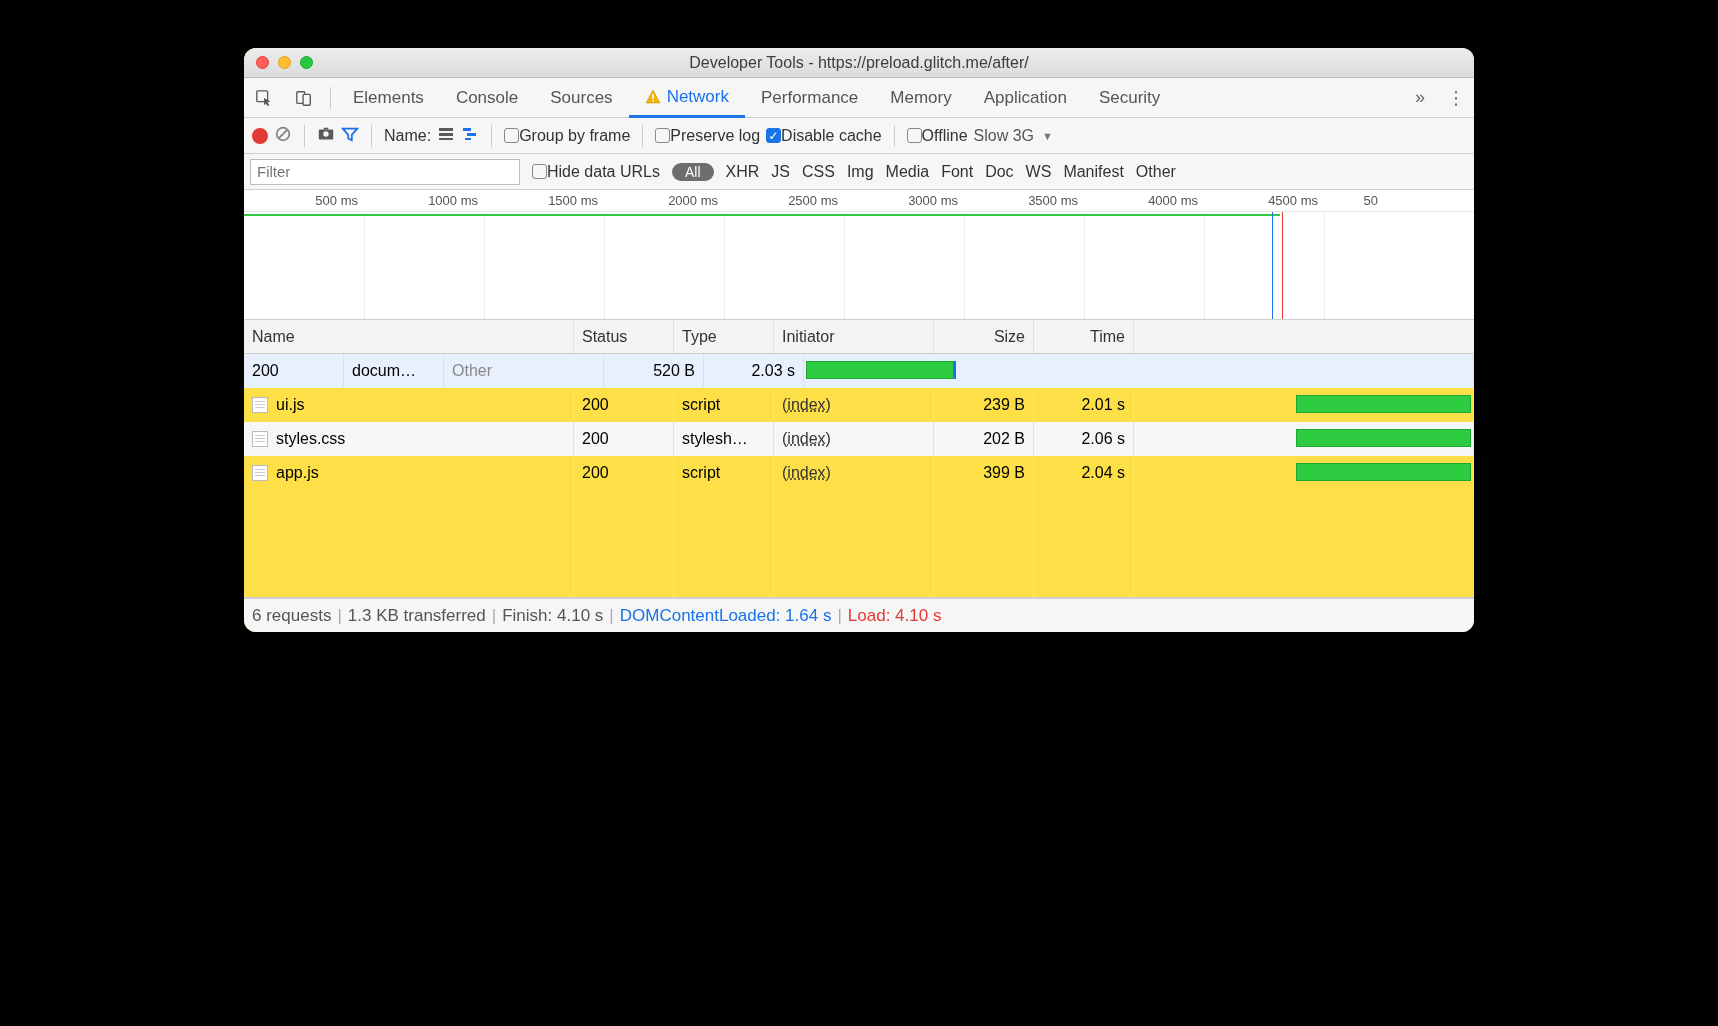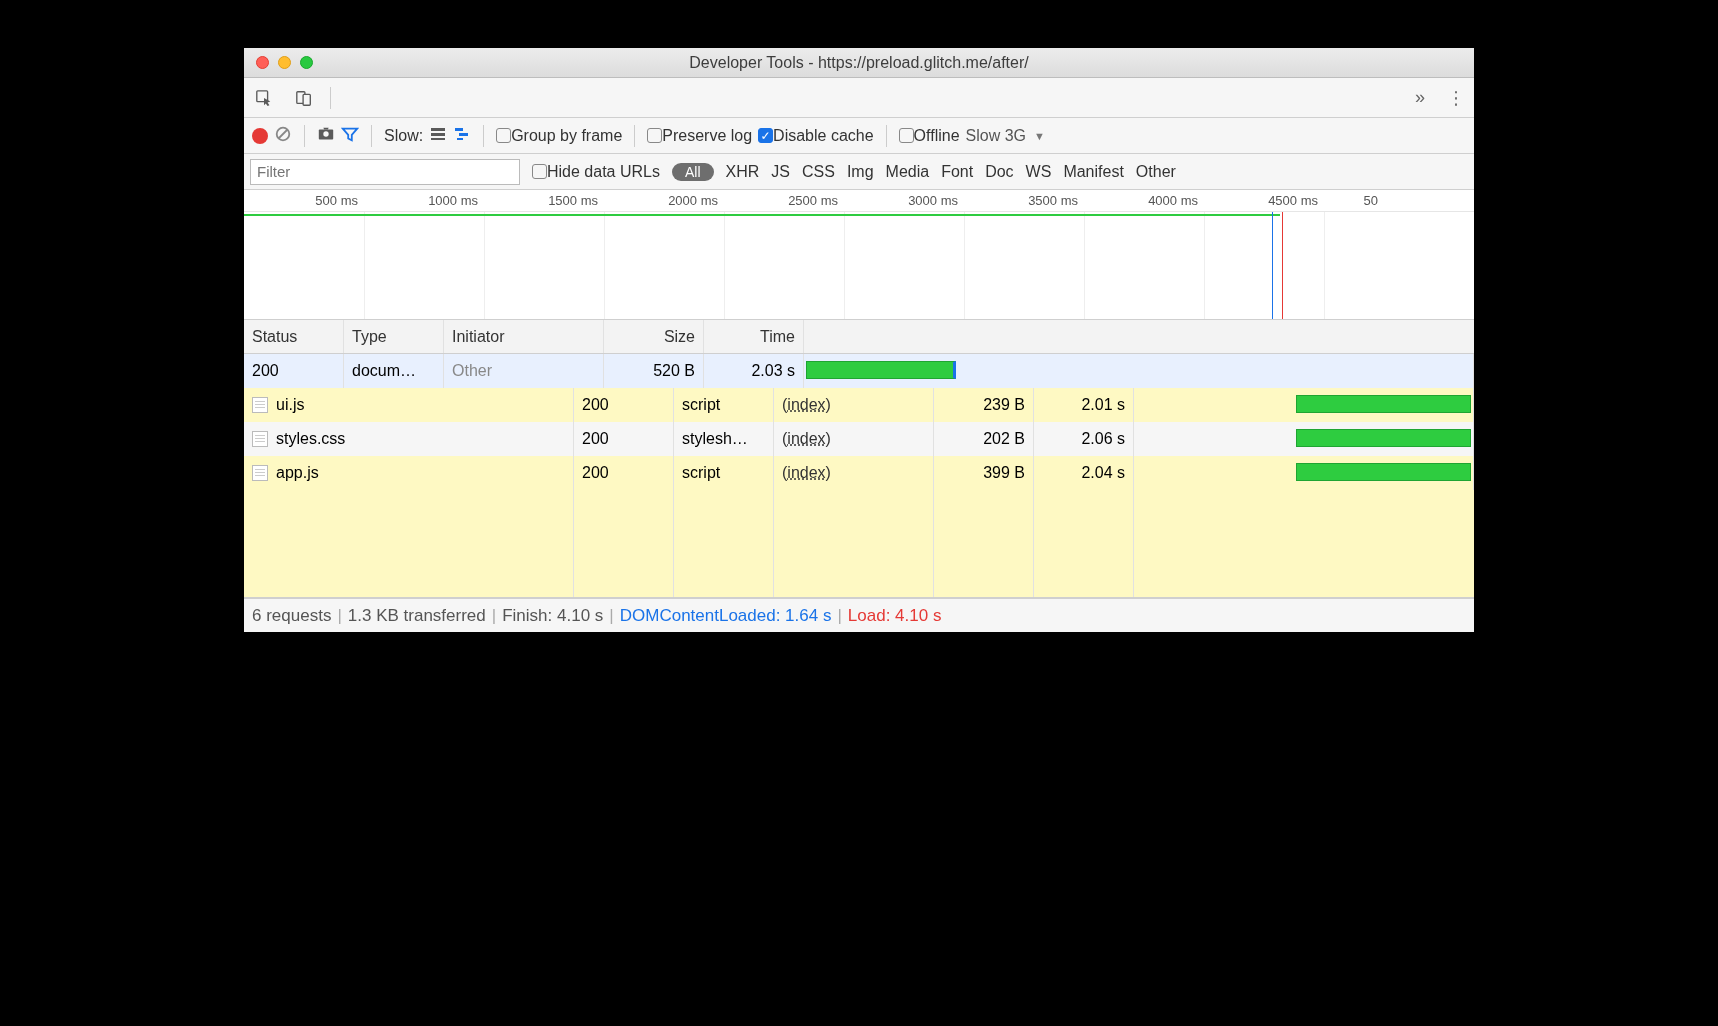--- a/index.html
+++ b/index.html
@@ -8,22 +8,22 @@
     font-family: -apple-system, BlinkMacSystemFont, "Segoe UI", Helvetica, Arial, sans-serif;
     width: 1718px;
     height: 1026px;
     display: flex;
     align-items: flex-start;
     justify-content: center;
     padding-top: 48px;
   }
   .window {
     width: 1230px;
-    background: #fef9c3;
-    border-radius: 0;
+    background: #fde047;
+    border-radius: 12px;
     box-shadow: 0 6px 24px rgba(0,0,0,.5);
     overflow: hidden;
     display: flex;
     flex-direction: column;
   }
   .titlebar {
     background: linear-gradient(#ececec,#dcdcdc);
     height: 30px;
     display: flex;
     align-items: center;
@@ -138,20 +138,39 @@
           <path d="M10 10 L17 14 L14 15 L16 18 L14 19 L12 16 L10 18 Z" fill="#5a5a5a" stroke="none"></path>
         </svg>
     </div>
     <div class="tool-icon">
       <svg viewBox="0 0 20 20">
           <rect x="2" y="3" width="9" height="13" rx="1"></rect>
           <rect x="9" y="6" width="8" height="12" rx="1" fill="#f6f6f6"></rect>
         </svg>
     </div>
     <div class="divider"></div>
+    <div class="tabs">
+      <div class="tab">Elements</div>
+      <div class="tab">Console</div>
+      <div class="tab">Sources</div>
+      <div class="tab active">
+        <span class="warn-icon">
+          <svg width="16" height="16" viewBox="0 0 16 16">
+              <path d="M8 1 L15 14 H1 Z" fill="#f4b400" stroke="#c08c00" stroke-width=".5"></path>
+              <rect x="7.2" y="5" width="1.6" height="5" fill="#fff"></rect>
+              <rect x="7.2" y="11" width="1.6" height="1.6" fill="#fff"></rect>
+            </svg>
+        </span>
+        <span>Network</span>
+      </div>
+      <div class="tab">Performance</div>
+      <div class="tab">Memory</div>
+      <div class="tab">Application</div>
+      <div class="tab">Security</div>
+    </div>
     <div class="spacer"></div>
     <div class="overflow">»</div>
     <div class="kebab">⋮</div>
   </div>
 
   <div class="toolbar2">
     <div class="rec"></div>
     <div class="ban">
       <svg viewBox="0 0 20 20">
           <circle cx="10" cy="10" r="7"></circle>
@@ -165,21 +184,21 @@
           <polygon points="8,5 12,5 13,3 7,3"></polygon>
           <circle cx="10" cy="10" r="3" fill="#f6f6f6"></circle>
         </svg>
     </div>
     <div class="filter2">
       <svg viewBox="0 0 20 20" fill="none" stroke="#1a73e8" stroke-width="2">
           <path d="M2 4 H18 L12 11 V17 L8 15 V11 Z"></path>
         </svg>
     </div>
     <div class="divider"></div>
-    <span>Slow:</span>
+    <span>Name:</span>
     <div class="icnbtn">
       <svg viewBox="0 0 18 18" fill="#5a5a5a">
           <rect x="2" y="3" width="14" height="3"></rect>
           <rect x="2" y="8" width="14" height="3"></rect>
           <rect x="2" y="13" width="14" height="2"></rect>
         </svg>
     </div>
     <div class="icnbtn">
       <svg viewBox="0 0 18 18" fill="#1a73e8">
           <rect x="2" y="3" width="8" height="3"></rect>
@@ -255,20 +274,21 @@
         <div class="gcol" style="left:960px"></div>
       <div class="gcol" style="left:1080px"></div>
     </div>
     <div class="greenline"></div>
     <div class="vline blue"></div>
     <div class="vline red"></div>
   </div>
 
   <div class="nettable">
     <div class="row head">
+      <div class="cell c-name">Name</div>
       <div class="cell c-status">Status</div>
       <div class="cell c-type">Type</div>
       <div class="cell c-init">Initiator</div>
       <div class="cell c-size">Size</div>
       <div class="cell c-time">Time</div>
     </div>
 
     <div id="rows">
         <div class="row sel">
           <div class="cell c-status">200</div>

